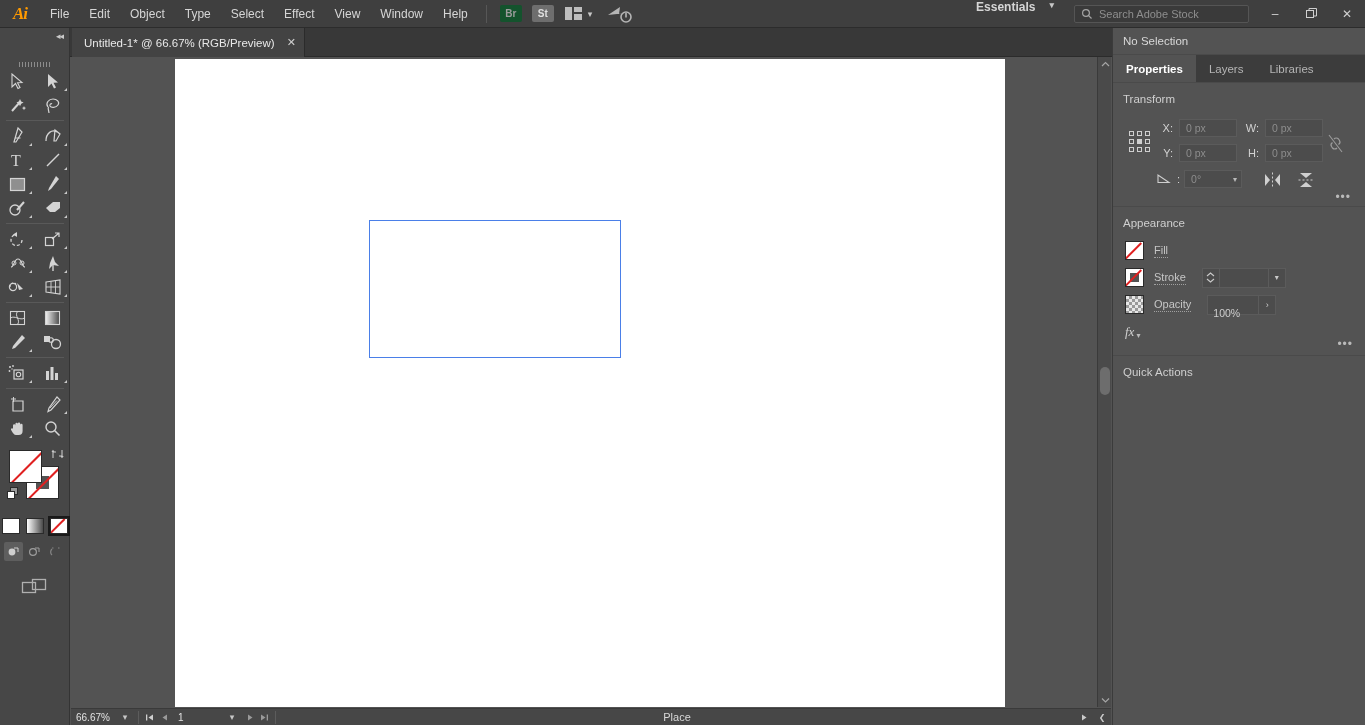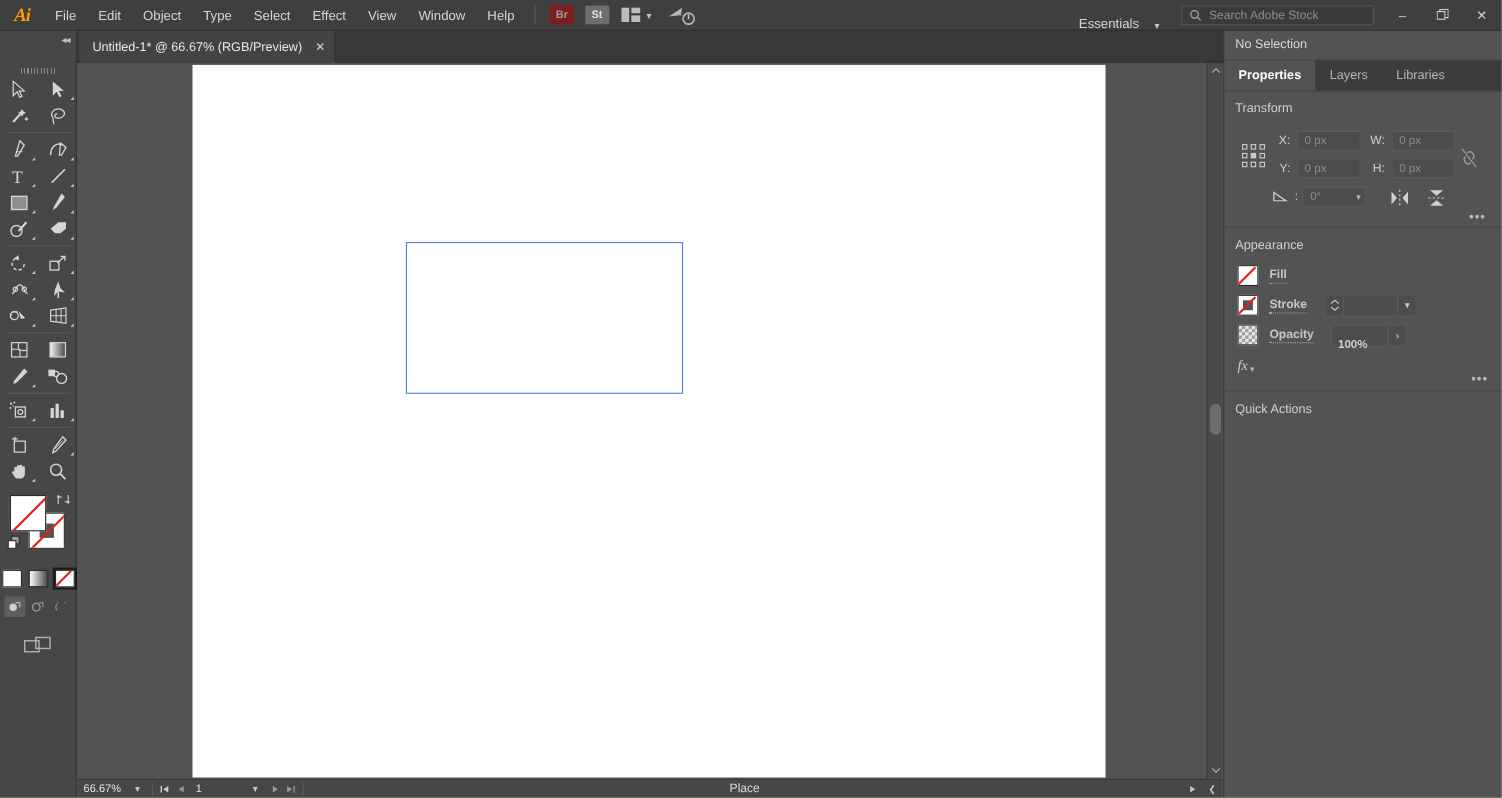--- a/index.html
+++ b/index.html
@@ -22,34 +22,34 @@
     color:#ff9a00; font-size:17px; font-weight:bold; font-style:italic;
     font-family:"Liberation Serif", serif; letter-spacing:-1px;
   }
   .menu-item{
     padding:0 10px; height:28px; line-height:28px;
     color:#d6d6d6; font-size:12px; cursor:default; white-space:nowrap;
   }
   .mb-sep{ width:1px; height:18px; background:#575757; margin:0 8px; }
   .sq-btn{
     width:22px; height:17px; display:flex; align-items:center; justify-content:center;
-    font-size:10px; color:#9c9c9c; font-weight:bold; background:#7f1d1d;
+    font-size:10px; color:#9c9c9c; font-weight:bold; background:#14532d;
     border-radius:2px; margin:0 5px; letter-spacing:0px;
   }
   .sq-btn.st{ background:#6e6e6e; color:#e0e0e0; }
   .arrange-ico{ display:flex; align-items:center; margin-left:6px; }
   .arrange-grid{ width:17px; height:13px; position:relative; }
   .arrange-grid i{ position:absolute; background:#bdbdbd; display:block; }
   .chev{ color:#c7c7c7; font-size:9px; margin-left:6px; }
   .cloud-ico{ margin-left:14px; width:26px; height:20px; position:relative; }
 
   #mb-right{ margin-left:auto; display:flex; align-items:center; height:28px; }
   #workspace-sel{
-    display:flex; align-items:flex-end; gap:8px; padding:0 12px; height:28px;
-    color:#d6d6d6; font-size:12px;
+    display:flex; align-items:flex-start; gap:8px; padding:0 12px; height:28px;
+    color:#d6d6d6; font-size:12px;font-weight:bold;
   }
   #stock-search{
     display:flex; align-items:center; gap:6px;
     width:175px; height:18px; background:#3a3a3a;
     border:1px solid #555; border-radius:2px; margin:0 8px; padding:0 6px;
   }
   #stock-search .ph{ color:#8e8e8e; font-size:11px; }
   .wbtn{
     width:36px; height:27px; display:flex; align-items:center; justify-content:center;
     color:#d0d0d0; font-size:12px;
@@ -218,21 +218,21 @@
     width:58px; height:18px; background:#4c4c4c; border:1px solid #5b5b5b;
     color:#8d8d8d; font-size:10.5px; display:flex; align-items:center;
     justify-content:space-between; padding:0 4px 0 6px;
   }
   #link-ico{ position:absolute; left:215px; top:22px; width:16px; height:20px; }
   .flip-btn{ width:22px; height:20px; display:flex; align-items:center; justify-content:center;}
   .dots{ color:#b9b9b9; font-size:12px; letter-spacing:1px; }
 
   
   #appearance-body{ padding:2px 0 8px 0; position:relative; height:120px; }
-  .ap-row{ display:flex; align-items:center; height:27px; padding-left:12px; gap:10px;font-weight:bold;}
+  .ap-row{ display:flex; align-items:center; height:27px; padding-left:12px; gap:10px;}
   .ap-swatch{
     width:19px; height:19px; border:1px solid #2a2a2a; background:#fff; position:relative;
   }
   .ap-swatch.checker{
     background-image:
       linear-gradient(45deg,#9a9a9a 25%,transparent 25%,transparent 75%,#9a9a9a 75%),
       linear-gradient(45deg,#9a9a9a 25%,transparent 25%,transparent 75%,#9a9a9a 75%);
     background-size:6px 6px; background-position:0 0,3px 3px; background-color:#e8e8e8;
   }
   .ap-lbl{ color:#c6c6c6; font-size:11px; width:48px; }

